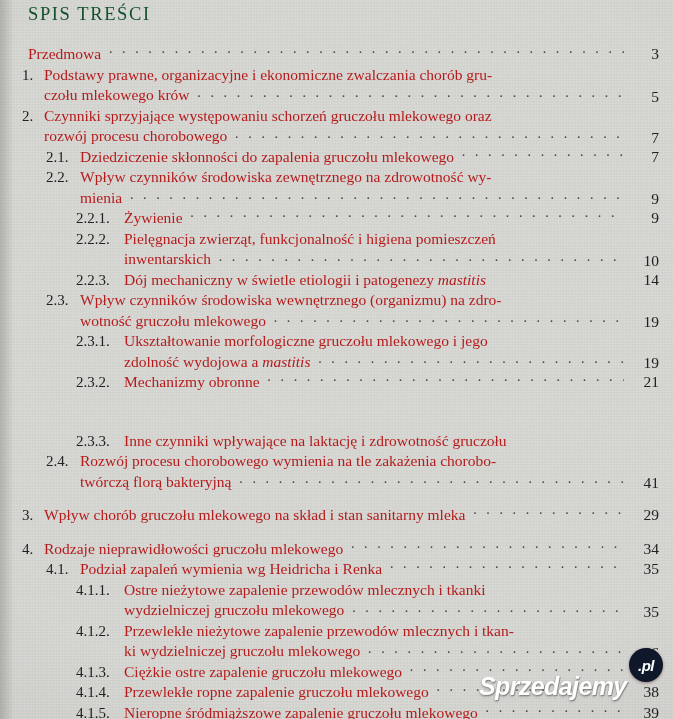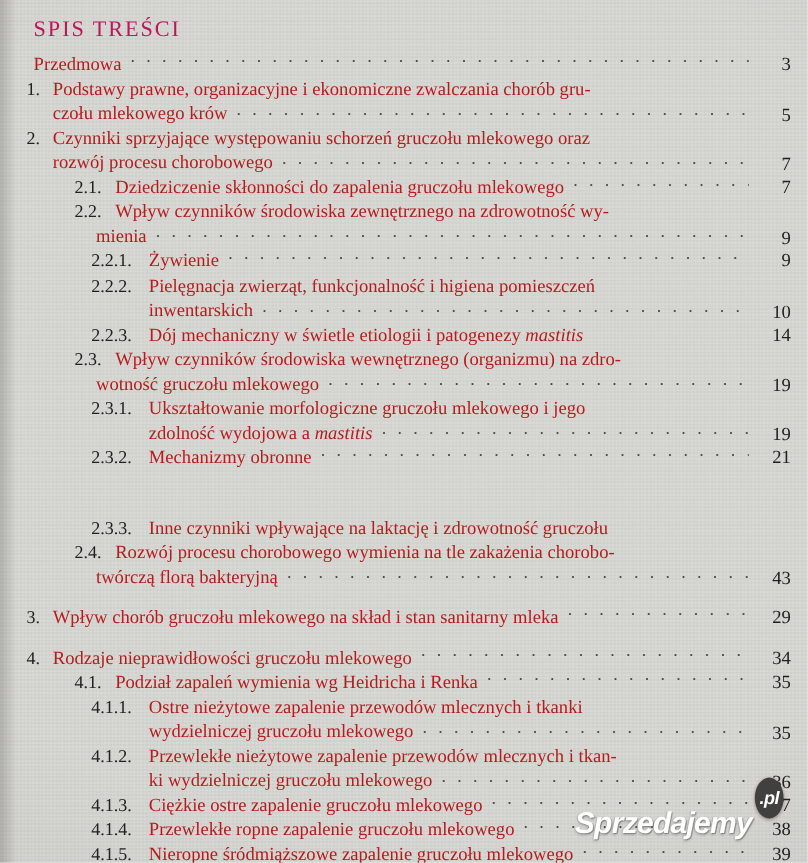--- a/index.html
+++ b/index.html
@@ -41,24 +41,24 @@
 
   #toc-page {
     position: absolute;
     inset: 0;
     z-index: 10;
   }
 
   #toc-title {
     position: absolute;
     left: 28px;
-    top: 15px;
+    top: 4px;
     font-size: 18.5px;
     letter-spacing: 1.6px;
-    color: #be185d;
+    color: #14532d;
     white-space: nowrap;
   }
 
   #toc-list {
     position: absolute;
     left: 0;
     top: 44px;
     right: 0;
   }
 
@@ -116,21 +116,21 @@
     padding-right: 14px;
   }
 
   
   .lvl0 { padding-left: 28px; }
   .lvl1 { padding-left: 22px; }
   .lvl2 { padding-left: 46px; }
   .lvl3 { padding-left: 76px; }
 
   .lvl1 .entry-num { width: 22px; }
-  .lvl2 .entry-num { width: 34px; margin-left: 16px; }
+  .lvl2 .entry-num { width: 34px; }
   .lvl3 .entry-num { width: 48px; }
 
   
   .cont-row {
     position: relative;
     display: flex;
     align-items: flex-end;
     min-height: 20px;
   }
   .cont-spacer { flex: 0 0 auto; }
@@ -163,24 +163,24 @@
        1px 1px 0 rgba(110,108,104,0.55),
       -1px 0 0 rgba(150,148,144,0.35),
        0 2px 2px rgba(90,88,84,0.35);
     white-space: nowrap;
     transform: translate(-18px, 0);
   }
   #watermark-badge {
     position: absolute;
     left: 132px;
     top: -24px;
-    width: 24px;
+    width: 34px;
     height: 34px;
     border-radius: 50%;
-    background: #404040;
+    background: #0f172a;
     box-shadow: 0 1px 3px rgba(70,20,16,0.45);
     color: #ffffff;
     font-family: "Liberation Sans", sans-serif;
     font-weight: bold;
     font-size: 15px;
     font-style: italic;
     display: flex;
     align-items: center;
     justify-content: center;
     letter-spacing: -0.5px;
@@ -313,21 +313,21 @@
       </div>
       <div class="toc-entry lvl2">
         <div class="entry-row">
           <span class="entry-num">2.4.</span>
           <span class="entry-text" style="flex: 1 1 auto; text-align: justify; padding-right: 44px;">Rozwój procesu chorobowego wymienia na tle zakażenia chorobo-</span>
         </div>
         <div class="cont-row">
           <span class="cont-spacer"></span>
           <span class="entry-text">twórczą florą bakteryjną</span>
           <span class="leaders"></span>
-          <span class="entry-page">43</span>
+          <span class="entry-page">41</span>
         </div>
       </div>
       <div class="gap-md"></div>
       <div class="toc-entry lvl1">
         <div class="entry-row">
           <span class="entry-num">3.</span>
           <span class="entry-text">Wpływ chorób gruczołu mlekowego na skład i stan sanitarny mleka</span>
           <span class="leaders"></span>
           <span class="entry-page">29</span>
         </div>

